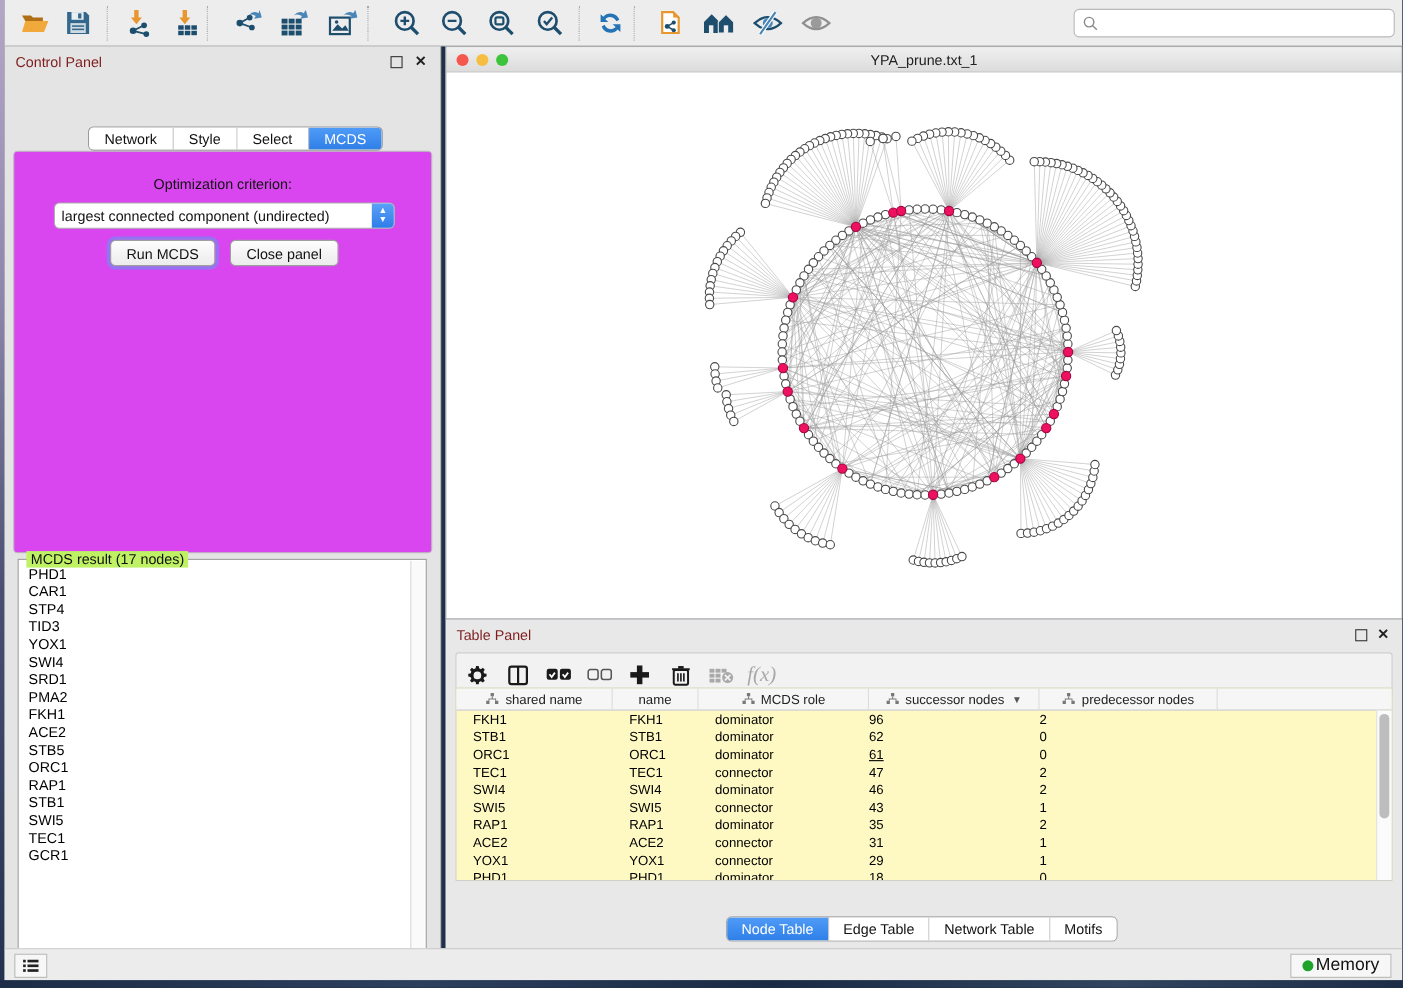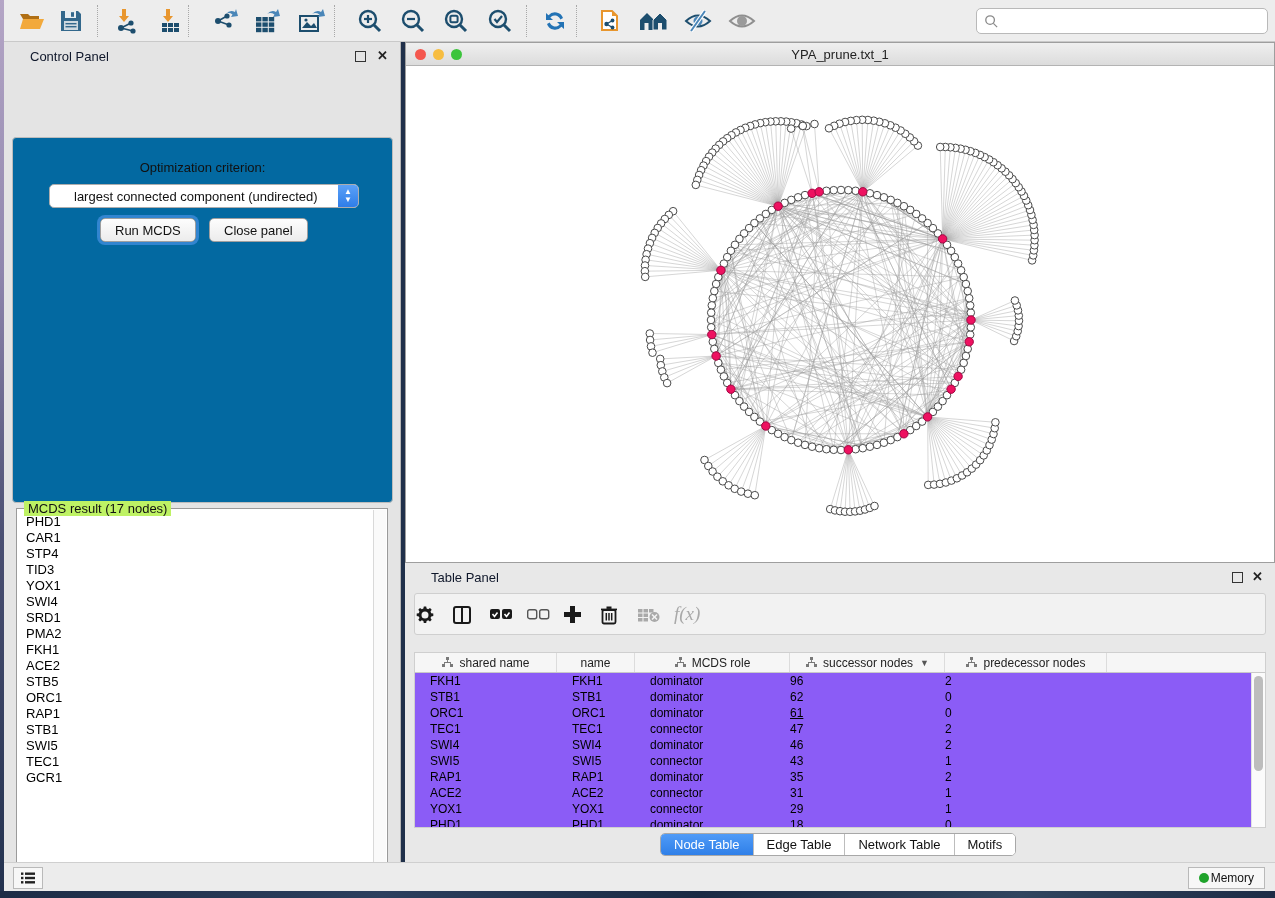--- a/index.html
+++ b/index.html
@@ -22,38 +22,38 @@
   #toolbar-search { position:absolute; left:972px; top:8px; width:292px; height:26px;
     background:#fff; border:1px solid #b9b9b9; border-radius:5px; display:flex; align-items:center; }
   #toolbar-search svg { margin-left:7px; }
   #toolbar-search input { border:none; outline:none; flex:1; height:20px; font-size:12px;
     font-family:"Liberation Sans",sans-serif; background:transparent; padding:0 6px 0 4px; }
 
   
   #control-panel { position:absolute; left:4px; top:42px; width:397px; height:820px;
     background:#e4e4e4; border-right:1px solid #b5b5b5; }
   .panel-titlebar { position:relative; height:26px; }
-  .panel-title { position:absolute; left:10px; top:7px; font-size:13px; color:#0f172a;margin-left:16px; }
+  .panel-title { position:absolute; left:10px; top:7px; font-size:13px; color:#7f1d1d; }
   .panel-float { position:absolute; width:11px; height:11px; border:1.5px solid #333; top:9px; }
   .panel-close { position:absolute; top:6px; font-size:13px; font-weight:bold; color:#222; }
   #cp-float { right:34px; } #cp-close { right:12px; }
 
   #cp-tabs { position:absolute; left:76px; top:73px; height:22px; display:flex;
     border:1px solid #9a9a9a; border-radius:5px; overflow:hidden; background:#fff; z-index:3; }
   .cp-tab { padding:3px 14px; font-size:13px; color:#111; background:#fff;
     border-right:1px solid #bdbdbd; display:flex; align-items:center; }
   .cp-tab:last-child { border-right:none; }
   .cp-tab.active { background:linear-gradient(#4f9bf7,#2f7fe8); color:#fff; }
 
   #cp-content { position:absolute; left:8px; top:95px; width:381px; height:366px;
-    background:#0369a1; border:1px solid #bcbcbc; border-radius:4px; }
+    background:#d946ef; border:1px solid #bcbcbc; border-radius:4px; }
   #criterion-label { margin-top:22px; text-align:center; font-size:13px; color:#111; }
   #criterion-select { position:absolute; left:36px; top:46px; width:310px; height:24px;
     background:#fff; border:1px solid #adadad; border-radius:5px; display:flex; align-items:center; }
-  #criterion-select .sel-text { flex:1; font-size:13px; padding-left:24px; color:#111; white-space:nowrap; }
+  #criterion-select .sel-text { flex:1; font-size:13px; padding-left:6px; color:#111; white-space:nowrap; }
   #criterion-select .sel-arrows { width:20px; height:22px; margin:0;
     background:linear-gradient(#5ba1f8,#2e7de8); border-radius:0 4px 4px 0; position:relative; }
   .sel-arrows span { position:absolute; left:0; width:20px; text-align:center; color:#fff;
     font-size:8px; line-height:8px; }
   .sel-arrows .up { top:3px; } .sel-arrows .dn { bottom:3px; }
   .cp-btn { position:absolute; top:80px; height:24px; background:linear-gradient(#fdfdfd,#ececec);
     border:1px solid #9f9f9f; border-radius:5px; font-size:13px; color:#111;
     font-family:"Liberation Sans",sans-serif; padding:0 14px; }
   #run-mcds-btn { left:87px; box-shadow:0 0 0 3px rgba(90,156,248,.55); }
   #close-panel-btn { left:196px; }
@@ -76,27 +76,27 @@
   .tl-dot { position:absolute; top:6px; width:11px; height:11px; border-radius:50%; }
   #net-title { position:absolute; width:100%; text-align:center; top:4px; font-size:13px; color:#222; }
   #net-canvas { position:absolute; left:0; top:23px; width:868px; height:496px; background:#fff; }
 
   
   #table-panel { position:absolute; left:405px; top:563px; width:870px; height:299px; background:#e8e8e8; }
   #tp-float { right:32px; } #tp-close { right:12px; }
   #tp-toolbar { position:absolute; left:9px; top:30px; width:852px; height:42px;
     background:#f2f2f2; border:1px solid #cfcfcf; border-radius:3px; display:flex;
     align-items:center; gap:0; }
-  .tp-icon { width:37px; text-align:left; font-size:19px; color:#1a1a1a; }
+  .tp-icon { width:37px; text-align:center; font-size:19px; color:#1a1a1a; }
   .tp-icon.disabled { color:#a9a9a9; }
   .tp-icon svg { vertical-align:middle; }
   .fx { font-family:"Liberation Serif",serif; font-style:italic; font-size:19px; }
 
-  #tp-table { position:absolute; left:9px; top:89px; width:852px; height:176px;
-    background:#8b5cf6; border:1px solid #cfcfcf; }
+  #tp-table { position:absolute; left:9px; top:62px; width:852px; height:176px;
+    background:#fef9c3; border:1px solid #cfcfcf; }
   #tp-header { display:flex; height:20px; background:#f6f6f6; border-bottom:1px solid #c9c9c9; }
   .th { display:flex; align-items:center; justify-content:center; gap:5px;
     border-right:1px solid #dcdcdc; font-size:12px; color:#222; position:relative; }
   .th .sort { font-size:9px; color:#555; margin-left:2px; }
   #tp-body { position:absolute; left:0; top:20px; right:14px; bottom:0; overflow:hidden; }
   .tr { display:flex; height:16px; align-items:center; }
   .td { font-size:12px; color:#000; white-space:nowrap; }
   .td.l { padding-left:15px; } .td.num { text-align:left; padding-right:14px; }
   #tp-scroll { position:absolute; top:20px; right:0; width:14px; bottom:0;
     background:#fbfbfb; border-left:1px solid #e2e2e2; }
@@ -110,21 +110,21 @@
   .tp-tab:last-child { border-right:none;text-align:right; }
   .tp-tab.active { background:linear-gradient(#4f9bf7,#2f7fe8); color:#fff; }
 
   
   #status-bar { position:absolute; left:4px; top:862px; width:1271px; height:29px;
     background:#ececec; border-top:1px solid #cfcfcf; }
   #status-list-btn { position:absolute; left:9px; top:4px; width:30px; height:22px;
     background:#f7f7f7; border:1px solid #b9b9b9; display:flex; align-items:center; justify-content:center; }
   #memory-btn { position:absolute; right:10px; top:4px; height:22px; background:#f7f7f7;
     border:1px solid #b9b9b9; display:flex; align-items:center; gap:2px; padding:0 10px;
-    font-size:12px; color:#111; }
+    font-size:16px; color:#111; }
   #memory-dot { width:10px; height:10px; border-radius:50%; }
 </style>
 </head>
 <body>
 
 <div id="app">
   <div id="wallpaper-left"></div>
   <div id="wallpaper-bottom"></div>
 
   <div id="toolbar">
@@ -284,20 +284,26 @@
       <input type="text" placeholder="" style="">
     </div>
   </div>
 
   <div id="control-panel">
     <div class="panel-titlebar">
       <span class="panel-title">Control Panel</span>
       <span id="cp-float" class="panel-float"></span>
       <span id="cp-close" class="panel-close">✕</span>
     </div>
+    <div id="cp-tabs">
+        <div class="cp-tab">Network</div>
+        <div class="cp-tab">Style</div>
+        <div class="cp-tab">Select</div>
+        <div class="cp-tab active">MCDS</div>
+      </div>
     <div id="cp-content">
       <div id="criterion-label">Optimization criterion:</div>
       <div id="criterion-select">
         <span class="sel-text">largest connected component (undirected)</span>
         <span class="sel-arrows">
           <span class="up">▲</span>
             <span class="dn">▼</span>
         </span>
       </div>
       <button id="run-mcds-btn" class="cp-btn">Run MCDS</button>

